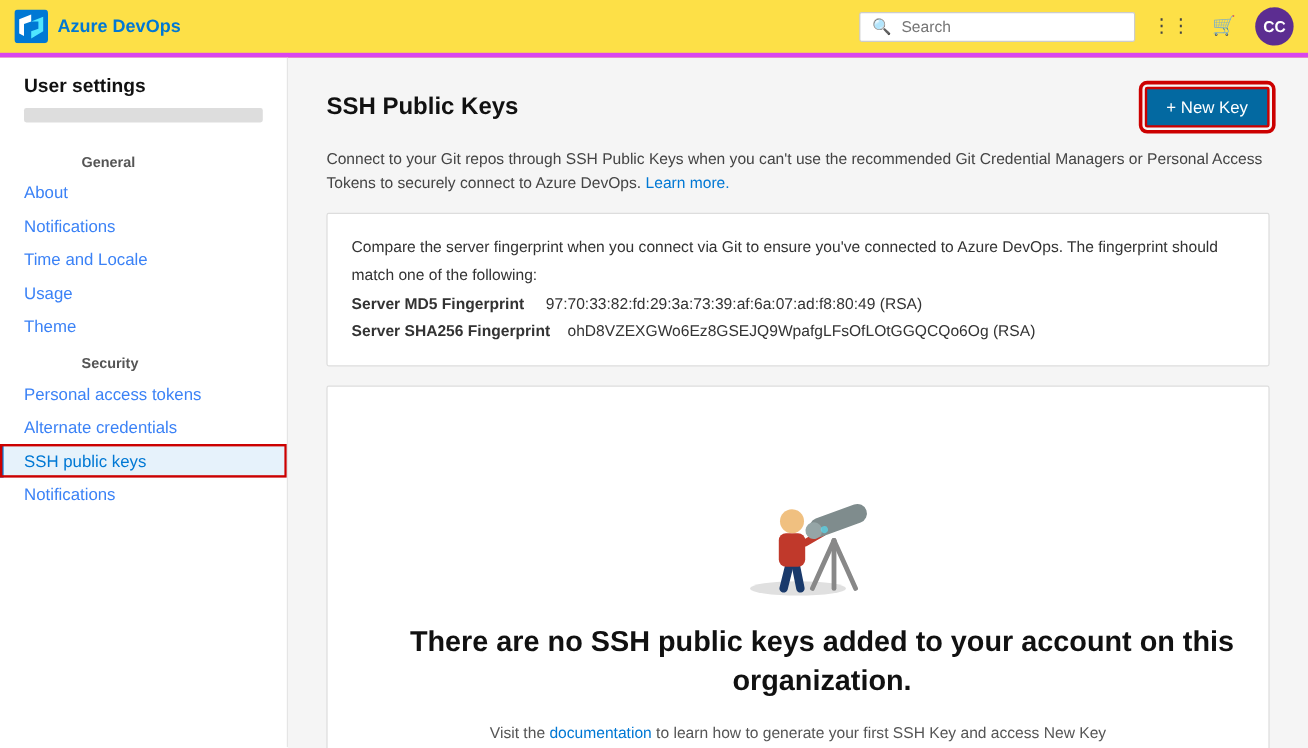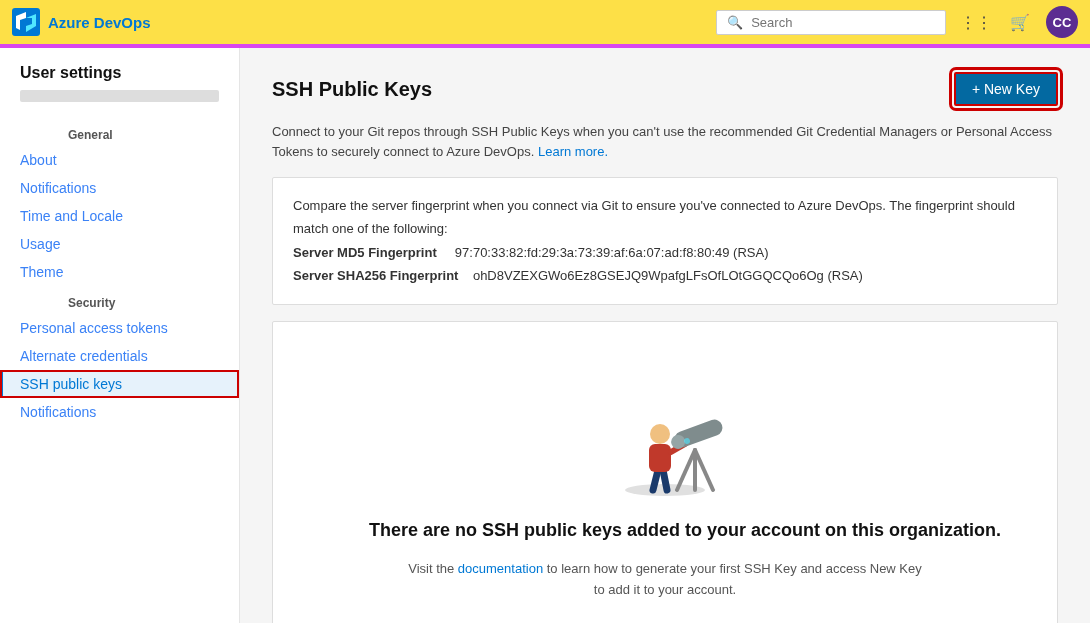--- a/index.html
+++ b/index.html
@@ -110,21 +110,21 @@
 
     
     .empty-state {
       background: #fff; border: 1px solid #ddd; border-radius: 2px;
       padding: 40px 20px; display: flex; flex-direction: column; align-items: center; gap: 16px;
     }
     .telescope-illustration {
       width: 140px; height: 140px;
     }
     .empty-state-title {
-      font-size: 18px; font-weight: 600; color: #111; text-align: center; line-height: 1.4; margin-left: 40px;
+      font-size: 24px; font-weight: 600; color: #111; text-align: center; line-height: 1.4; margin-left: 40px;
     }
     .empty-state-desc {
       font-size: 13px; color: #555; text-align: center; line-height: 1.6; max-width: 520px;
     }
     .empty-state-desc a { color: #0078d4; text-decoration: none; }
   </style>
 </head>
 <body>
 
 <nav class="topnav">

